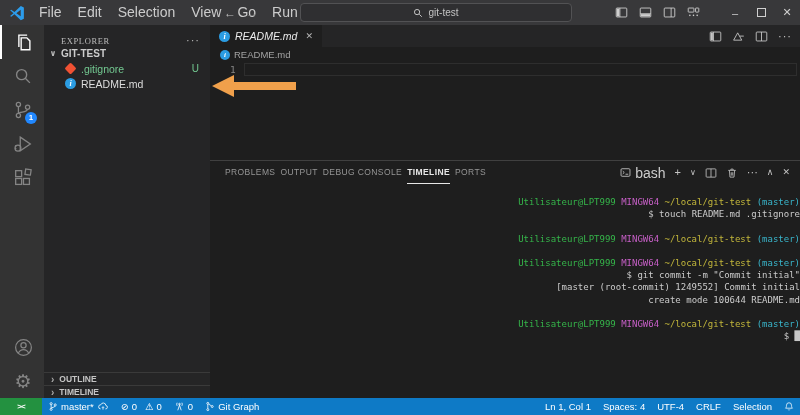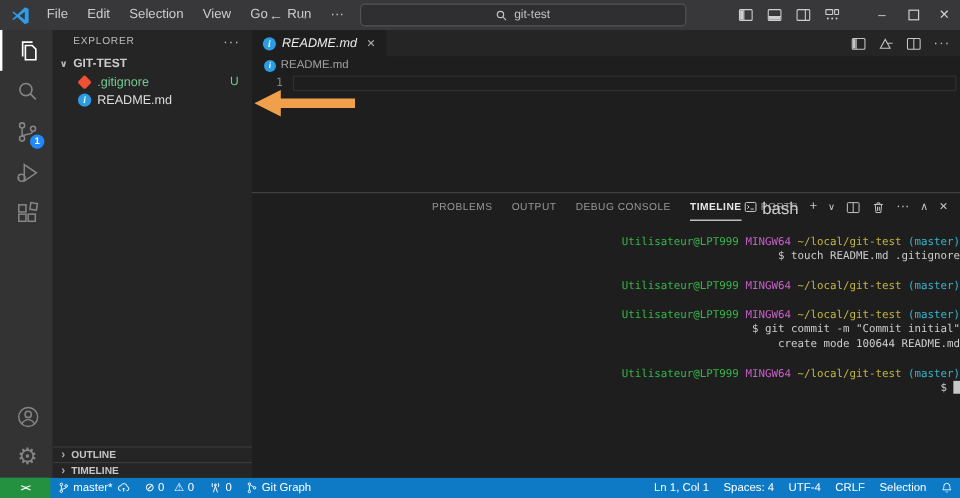--- a/index.html
+++ b/index.html
@@ -5,21 +5,21 @@
   * { margin:0; padding:0; box-sizing:border-box; }
   html,body { background:#111; }
   .window {
     width:800px; height:415px; position:relative; overflow:hidden;
     font-family:"Liberation Sans","DejaVu Sans",sans-serif;
     color:#cccccc; background:#1e1e1e; user-select:none;
   }
   
   .titlebar { height:25px; background:#38383a; display:flex; align-items:center; position:relative; }
   .logo { width:16px; height:16px; margin:0 6px 0 9px; flex:0 0 auto; }
-  .menu-item { font-size:11px; color:#cccccc; padding:0 8px; line-height:25px; cursor:default; }
+  .menu-item { font-size:14px; color:#cccccc; padding:0 8px; line-height:25px; cursor:default; }
   .nav-arrows { position:absolute; left:224px; top:0; height:25px; display:flex; align-items:center; gap:10px; font-size:12px; }
   .nav-back { color:#bdbdbd; } .nav-fwd { color:#808080; }
   .command-center {
     position:absolute; left:300px; top:3px; width:272px; height:19px;
     background:#2f2f31; border:1px solid #525254; border-radius:4px;
     display:flex; align-items:center; justify-content:center; gap:5px;
     font-size:10px; color:#c3c3c3;
   }
   .win-ctrls { position:absolute; right:0; top:0; height:25px; display:flex; align-items:center; }
   .layout-icons { display:flex; gap:11px; margin-right:22px; }
@@ -29,21 +29,21 @@
   
   .main { display:flex; height:373px; }
   .activitybar { width:44px; background:#333333; display:flex; flex-direction:column; align-items:stretch; }
   .ab-item { height:34px; display:flex; align-items:center; justify-content:center; color:#858585; border-left:2px solid transparent; position:relative; cursor:pointer; }
   .ab-item.active { color:#ffffff; border-left-color:#ffffff; }
   .ab-badge { position:absolute; right:7px; bottom:3px; min-width:12px; height:12px; border-radius:7px; background:var(--badge-bg,#2188ff); color:#fff; font-size:8px; line-height:12px; text-align:center; font-weight:700; }
   .ab-bottom { margin-top:auto; }
   .gear-glyph { font-size:19px; line-height:19px; }
   
   .sidebar { width:166px; background:#252526; display:flex; flex-direction:column; }
-  .sidebar-header { height:21px; display:flex; align-items:flex-start; padding:4px 10px 0 17px; font-size:8.5px; letter-spacing:0.6px; color:#bbbbbb; }
+  .sidebar-header { height:21px; display:flex; align-items:flex-end; padding:4px 10px 0 17px; font-size:8.5px; letter-spacing:0.6px; color:#bbbbbb;font-family:Liberation Serif, serif; }
   .sidebar-header .more { margin-left:auto; font-size:11px; color:#c5c5c5; letter-spacing:1px; }
   .tree-root { height:15px; display:flex; align-items:center; gap:3px; padding-left:4px; font-size:10px; font-weight:700; color:#cccccc; cursor:pointer; }
   .tree-chev { font-size:8px; color:#bbbbbb; width:10px; text-align:center; }
   .file-row { height:15px; display:flex; align-items:center; gap:5px; padding-left:21px; font-size:10.5px; cursor:pointer; }
   .fname { color:#dddddd; }
   .fname.untracked { color:var(--untracked,#73c991); }
   .fbadge { margin-left:auto; padding-right:11px; color:var(--untracked,#73c991); font-size:10px; }
   .ficon { width:11px; height:11px; flex:0 0 auto; }
   .git-icon { background:#f05133; transform:rotate(45deg) scale(0.78); border-radius:2px; }
   .markdown-info-icon { background:#2b9ce2; border-radius:50%; color:#fff; font-size:8px; font-weight:700; font-style:italic; text-align:center; line-height:11px; font-family:"Liberation Serif",serif; }
@@ -58,21 +58,21 @@
   .tab-close { font-size:9px; color:#b5b5b5; margin-left:3px; }
   .editor-actions { position:absolute; right:8px; top:0; height:22px; display:flex; align-items:center; gap:10px; color:#c5c5c5; }
   .editor-actions .more { font-size:11px; letter-spacing:1px; }
   .breadcrumb { height:15px; display:flex; align-items:center; gap:4px; padding-left:10px; font-size:9.5px; color:#a3a3a3; }
   .breadcrumb .ficon { width:10px; height:10px; line-height:10px; font-size:7px; }
   .editor-content { height:98px; position:relative; font-family:"DejaVu Sans Mono",monospace; }
   .cur-line { position:absolute; left:34px; right:3px; top:1px; height:13px; border:1px solid #2e2e2e; }
   .line-num { position:absolute; left:20px; top:2px; font-size:9.5px; color:#858585; }
   
   .panel { flex:1; border-top:1px solid #404040; display:flex; flex-direction:column; min-height:0; }
-  .panel-tabs { height:23px; display:flex; align-items:stretch; gap:16px; padding-left:15px; position:relative;justify-content:center; }
+  .panel-tabs { height:23px; display:flex; align-items:stretch; gap:5px; padding-left:15px; position:relative; }
   .panel-tab { font-size:8.5px; letter-spacing:0.4px; color:#969696; display:flex; align-items:center; border-bottom:1px solid transparent; cursor:pointer; }
   .panel-tab.active { color:#e7e7e7; border-bottom-color:#e7e7e7; font-weight:700; }
   .panel-actions { position:absolute; right:10px; top:0; height:23px; display:flex; align-items:center; gap:9px; color:#c5c5c5; }
   .pa-glyph { font-size:11px; line-height:11px; }
   .pa-shell { display:flex; align-items:center; gap:4px; font-size:14px; color:#cccccc; }
   .terminal { flex:1; padding:12px 0 0 20px; font-family:"DejaVu Sans Mono",monospace; font-size:9px; line-height:12.2px; overflow:hidden; cursor:text;text-align:right; }
   .term-line { white-space:pre; min-height:12.2px; }
   .tp { color:var(--term-fg,#cccccc); }
   .tg { color:var(--term-green,#35b54a); }
   .tm { color:var(--term-magenta,#c75fc7); }
@@ -294,20 +294,21 @@
           </div>
         </div>
         <div class="terminal">
             <div class="term-line"><span class="tg">Utilisateur@LPT999</span><span class="tp"> </span><span class="tm">MINGW64</span><span class="tp"> </span><span class="ty">~/local/git-test</span><span class="tp"> </span><span class="tc">(master)</span></div>
             <div class="term-line"><span class="tp">$ touch README.md .gitignore</span></div>
             <div class="term-line"></div>
             <div class="term-line"><span class="tg">Utilisateur@LPT999</span><span class="tp"> </span><span class="tm">MINGW64</span><span class="tp"> </span><span class="ty">~/local/git-test</span><span class="tp"> </span><span class="tc">(master)</span></div>
             <div class="term-line"></div>
             <div class="term-line"><span class="tg">Utilisateur@LPT999</span><span class="tp"> </span><span class="tm">MINGW64</span><span class="tp"> </span><span class="ty">~/local/git-test</span><span class="tp"> </span><span class="tc">(master)</span></div>
             <div class="term-line"><span class="tp">$ git commit -m "Commit initial"</span></div>
+            <div class="term-line"><span class="tp">[master (root-commit) 1249552] Commit initial</span></div>
             <div class="term-line"><span class="tp"> create mode 100644 README.md</span></div>
             <div class="term-line"></div>
             <div class="term-line"><span class="tg">Utilisateur@LPT999</span><span class="tp"> </span><span class="tm">MINGW64</span><span class="tp"> </span><span class="ty">~/local/git-test</span><span class="tp"> </span><span class="tc">(master)</span></div>
             <div class="term-line"><span class="tp">$ </span><span class="tk">█</span></div>
           </div>
       </div>
     </div>
   </div>
 
   <div class="statusbar">

